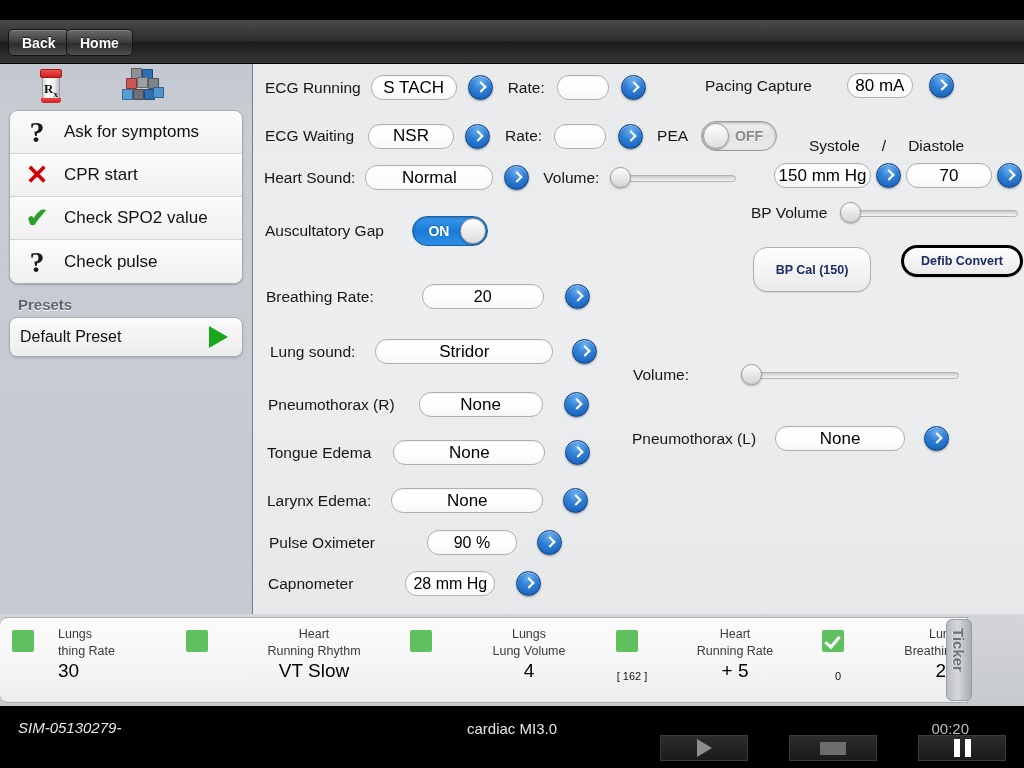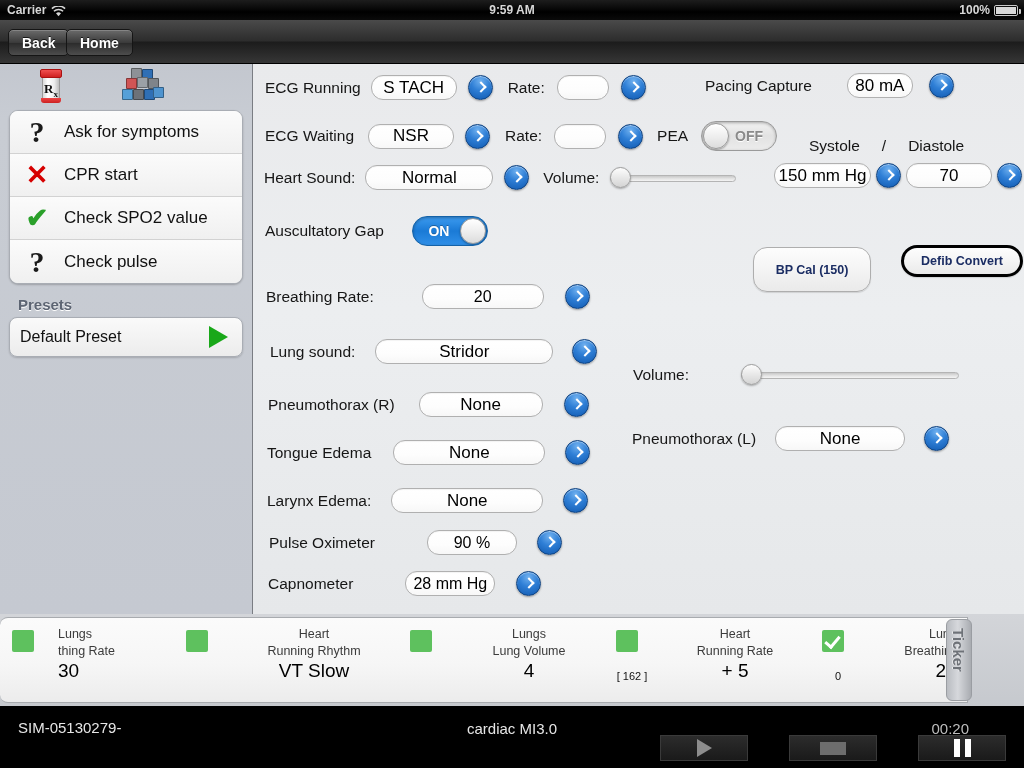--- a/index.html
+++ b/index.html
@@ -209,21 +209,21 @@
   }
   .ticker-tab b {
     display: block; font-size: 15px; font-weight: bold; color: #6e7278;
     transform: rotate(90deg); transform-origin: left top;
     position: absolute; left: 20px; top: 8px; white-space: nowrap;
     text-shadow: 0 1px 0 rgba(255,255,255,.6);
   }
 
   
   .bottombar { position: absolute; top: 706px; left: 0; width: 1024px; height: 62px; background: #000; }
-  .bb-sim { position: absolute; left: 18px; top: 13px; color: #e6e6e6; font-size: 15px; }
+  .bb-sim { position: absolute; left: 18px; top: 13px; color: #e6e6e6; font-size: 15px; font-style: italic; }
   .bb-title { position: absolute; left: 0; right: 0; top: 14px; text-align: center; color: #e6e6e6; font-size: 15px; }
   .bb-time { position: absolute; right: 55px; top: 14px; color: #bdbdbd; font-size: 15px; }
   .tbtn {
     position: absolute; top: 735px; height: 26px; width: 88px;
     background: linear-gradient(to bottom,#2c2c2c 0%,#1a1a1a 100%);
     border: 1px solid #3a3a3a; cursor: pointer;
     display: flex; align-items: center; justify-content: center;
   }
   #t-play { left: 660px; }
   #t-stop { left: 789px; }
@@ -231,39 +231,20 @@
   .ic-play { width:0; height:0; border-left: 15px solid #8d8d8d; border-top: 9px solid transparent; border-bottom: 9px solid transparent; }
   .ic-stop { width: 26px; height: 13px; background: #6d6d6d; }
   .ic-pause { display:flex; gap:5px; }
   .ic-pause i { display:block; width:6px; height:18px; background:#fff; }
 </style>
 </head>
 <body>
 
 <div id="app">
 
-  <div class="statusbar">
-    <div class="sb-left">
-      <span>Carrier</span>
-      <span class="wifi">
-        <svg width="15" height="11" viewBox="0 0 15 11">
-            <path d="M7.5 10.2 L5 7.3 a3.8 3.8 0 0 1 5 0 Z" fill="#d8d8d8"></path>
-            <path d="M2.9 5.2 a6.8 6.8 0 0 1 9.2 0" stroke="#d8d8d8" stroke-width="1.5" fill="none"></path>
-            <path d="M0.9 2.6 a9.8 9.8 0 0 1 13.2 0" stroke="#d8d8d8" stroke-width="1.5" fill="none"></path>
-          </svg>
-      </span>
-    </div>
-    <div class="sb-center">9:59 AM</div>
-    <div class="sb-right">
-      <span>100%</span>
-      <span class="batt">
-          <i></i>
-        </span>
-    </div>
-  </div>
 
   <div class="navbar">
     <div class="navbtn" id="btn-back">Back</div>
     <div class="navbtn" id="btn-home">Home</div>
   </div>
 
   <div class="sidebar">
     <div class="side-icons">
       <div class="rx-ico">
         <div class="rx-body"></div>
@@ -365,20 +346,27 @@
       <div class="lbl" style="margin-left:22px;">/</div>
       <div class="lbl" style="margin-left:22px;">Diastole</div>
     </div>
     <div class="fld" style="left:521px; top:99px;">
       <div class="txtbox big" style="width:97px;">150 mm Hg</div>
       <div class="arrow" style="margin-left:5px;"></div>
       <div class="txtbox big" style="width:86px; margin-left:5px;">70</div>
       <div class="arrow" style="margin-left:5px;"></div>
     </div>
 
+    <div class="fld" style="left:498px; top:138px;">
+      <div class="lbl">BP Volume</div>
+      <div class="slider" style="width:178px; margin-left:13px;">
+        <div class="strack"></div>
+        <div class="sknob"></div>
+      </div>
+    </div>
 
     <div class="capsulebtn" style="position:absolute; left:500px; top:183px; width:118px;">BP Cal (150)</div>
     <div class="capsulebtn focused" style="position:absolute; left:648px; top:181px; width:122px; height:32px;">Defib Convert</div>
 
     <div class="fld" style="left:13px; top:220px;">
       <div class="lbl">Breathing Rate:</div>
       <div class="txtbox" style="width:122px; margin-left:48px;">20</div>
       <div class="arrow" style="margin-left:21px;"></div>
     </div>
 

